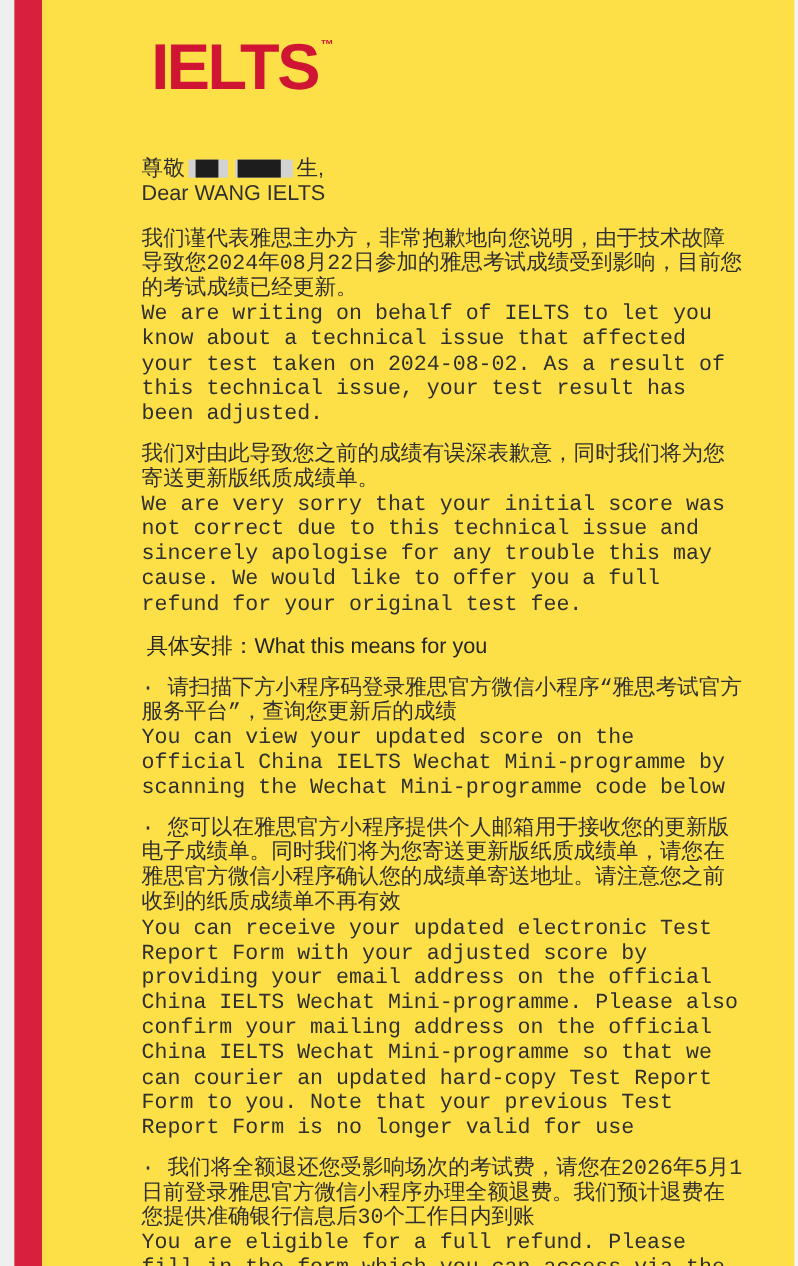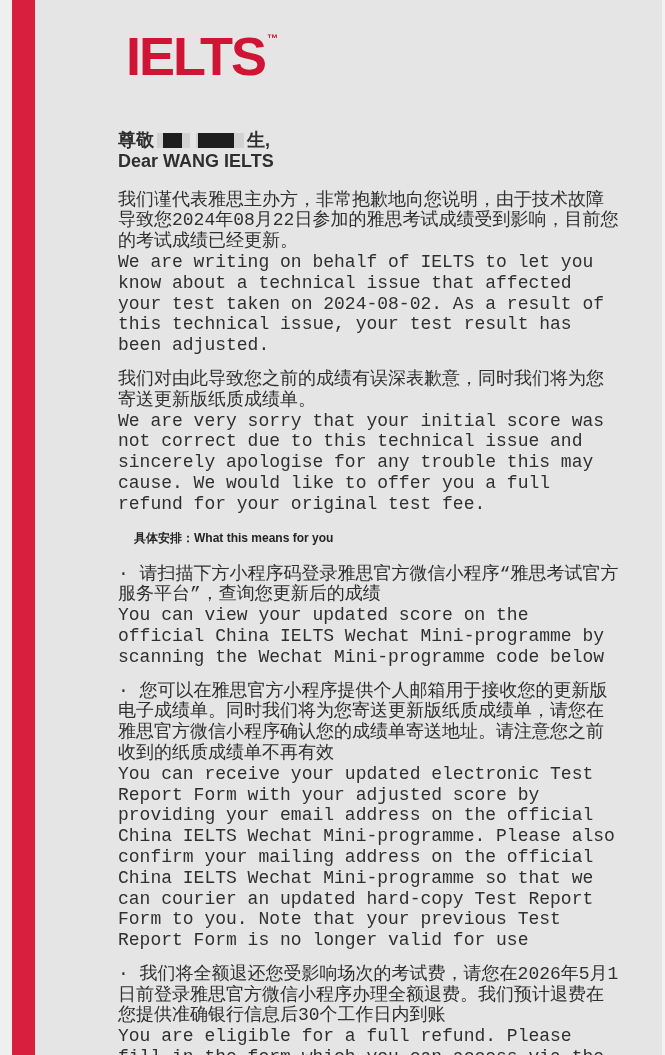--- a/index.html
+++ b/index.html
@@ -2,21 +2,21 @@
 <html><head>
 <meta charset="utf-8">
 <style>
   html,body { margin:0; padding:0; }
   body {
     width:665px; height:1055px;
     background:#ffffff;
     font-family:"Liberation Sans","DejaVu Sans",sans-serif;
     overflow:hidden;
   }
-  .page { position:relative; width:665px; height:1055px; background:#e5e5e5; overflow:hidden; }
+  .page { position:relative; width:665px; height:1055px; background:#fde047; overflow:hidden; }
   .edge-strip {
     position:absolute; left:0; top:0; width:12px; height:1055px;
     background:#efefef;
   }
   .red-bar {
     position:absolute; left:12px; top:0; width:23px; height:1055px;
     background:#d8203e;
   }
   .right-edge {
     position:absolute; right:0; top:0; width:3px; height:1055px;
@@ -31,36 +31,36 @@
     font-size:54px; font-weight:800; letter-spacing:-2px;
     line-height:52px; height:52px;
     margin:0 0 52px 8px;
     transform-origin:left center;
   }
   .logo sup {
     font-size:11px; font-weight:700; letter-spacing:0;
     vertical-align:super; position:relative; top:-14px; left:2px;
   }
   .txt { font-size:18px; line-height:20.8px; }
-  .greeting { margin-bottom:18px;font-weight:bold; }
+  .greeting { margin-bottom:18px; }
   .redact {
     display:inline-block; height:15px; vertical-align:-2px;
     background:#d2d2d2; position:relative; margin:0 3px;
   }
   .redact .dark {
     position:absolute; top:0; height:15px; background:#1d1d1d; display:block;
   }
   .r1 { width:33px; }
   .r1 .dark { left:6px; width:19px; }
   .r2 { width:48px; }
   .r2 .dark { left:2px; width:36px; }
   .block { margin:0 0 13px 0;font-family:Liberation Mono, monospace; }
   .section-header {
-    font-size:12px; font-weight:700; color:#242424;
-    margin:2px 0 15px 16px; line-height:21px;
+    font-size:18px; font-weight:400; color:#242424;
+    margin:2px 0 15px 4px; line-height:21px;
   }
   .cn, .en { margin:0; }
 </style>
 </head>
 <body>
 
 <div class="page">
   <div class="edge-strip"></div>
   <div class="red-bar"></div>
   <div class="right-edge"></div>

